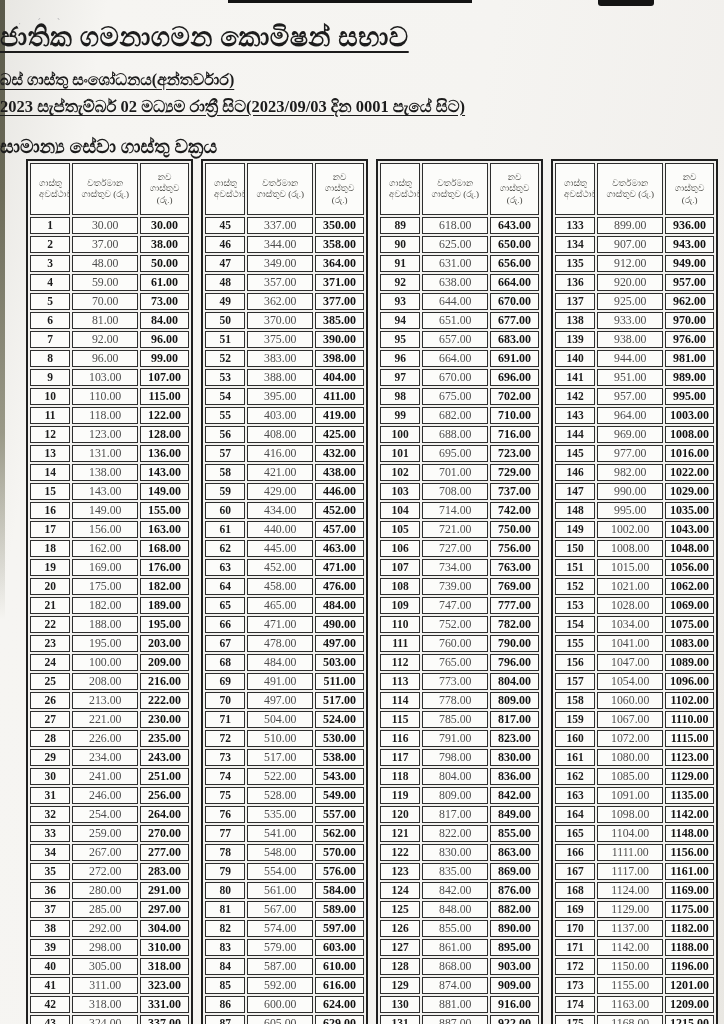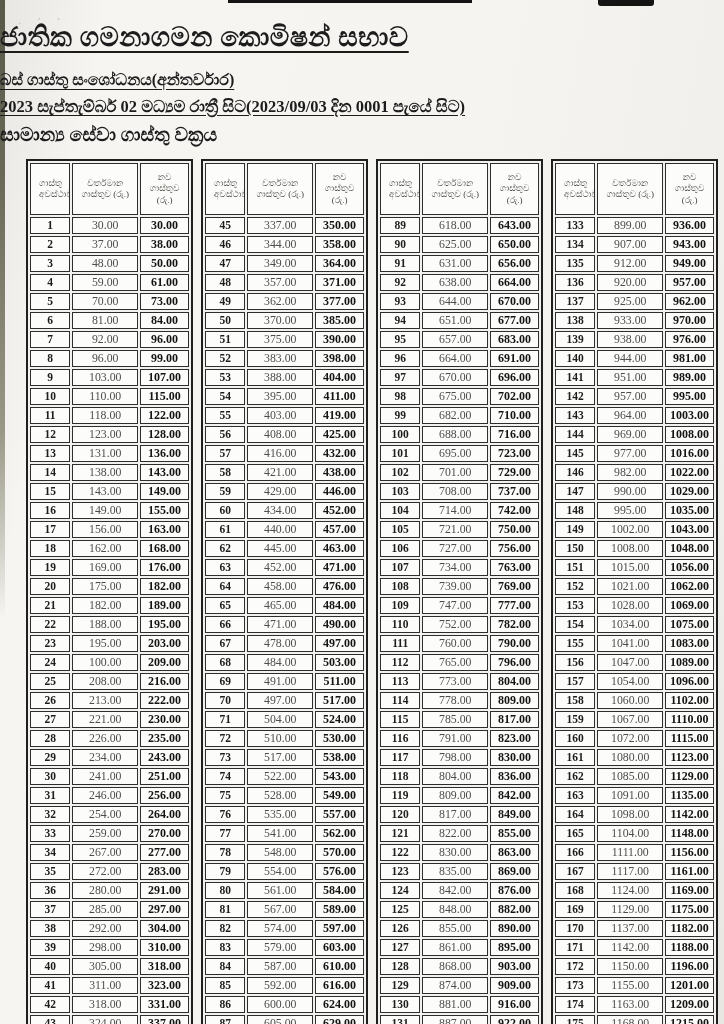--- a/index.html
+++ b/index.html
@@ -34,21 +34,21 @@
     margin-bottom: 18px;
   }
   .subtitle {
     font-size: 16px; font-weight: bold;
     text-decoration: underline; text-underline-offset: 4px;
     margin-bottom: 8px;
   }
   .effective {
     font-size: 16.5px; font-weight: bold;
     text-decoration: underline; text-underline-offset: 3px;
-    margin-bottom: 7px;
+    margin-bottom: 19px;
   }
   .service { font-size: 19px; font-weight: bold; }
   .tables {
     position: absolute; left: 26px; top: 159px; width: 692px;
     display: flex; justify-content: space-between; align-items: flex-start;
   }
   table.fare-table {
     border-collapse: separate;
     border-spacing: 2px 2px;
     background: #f2f1ee;

